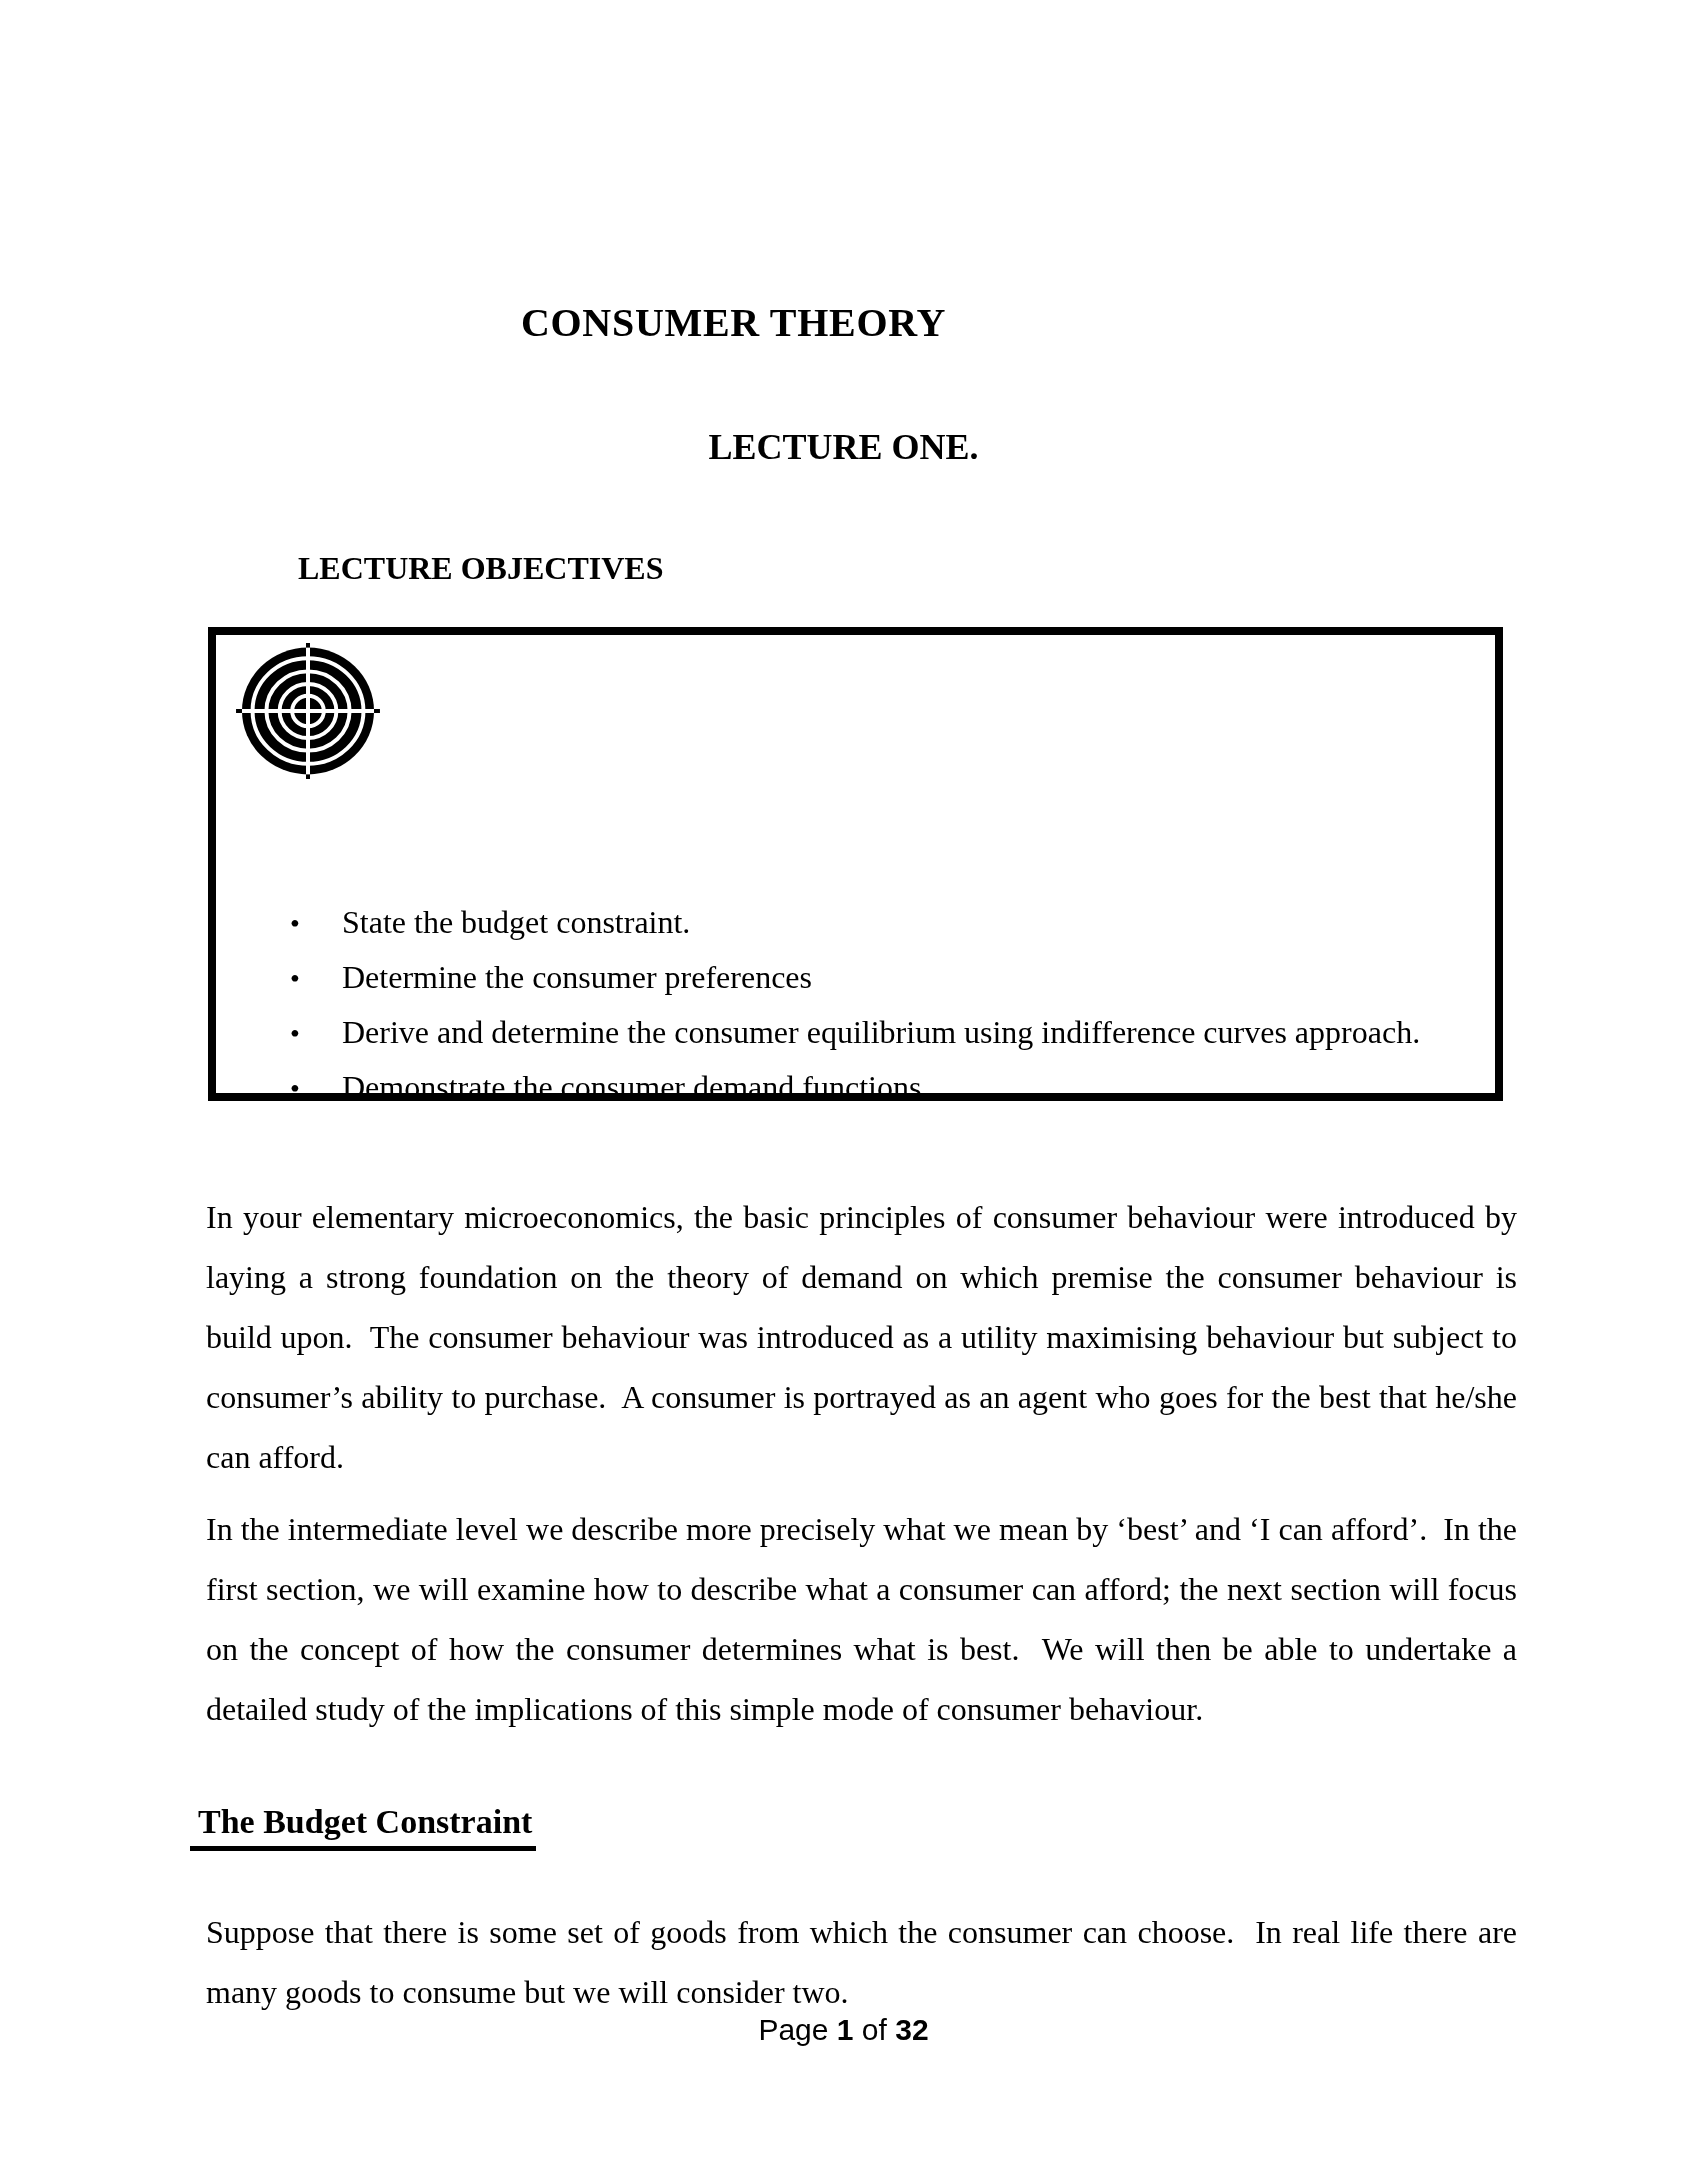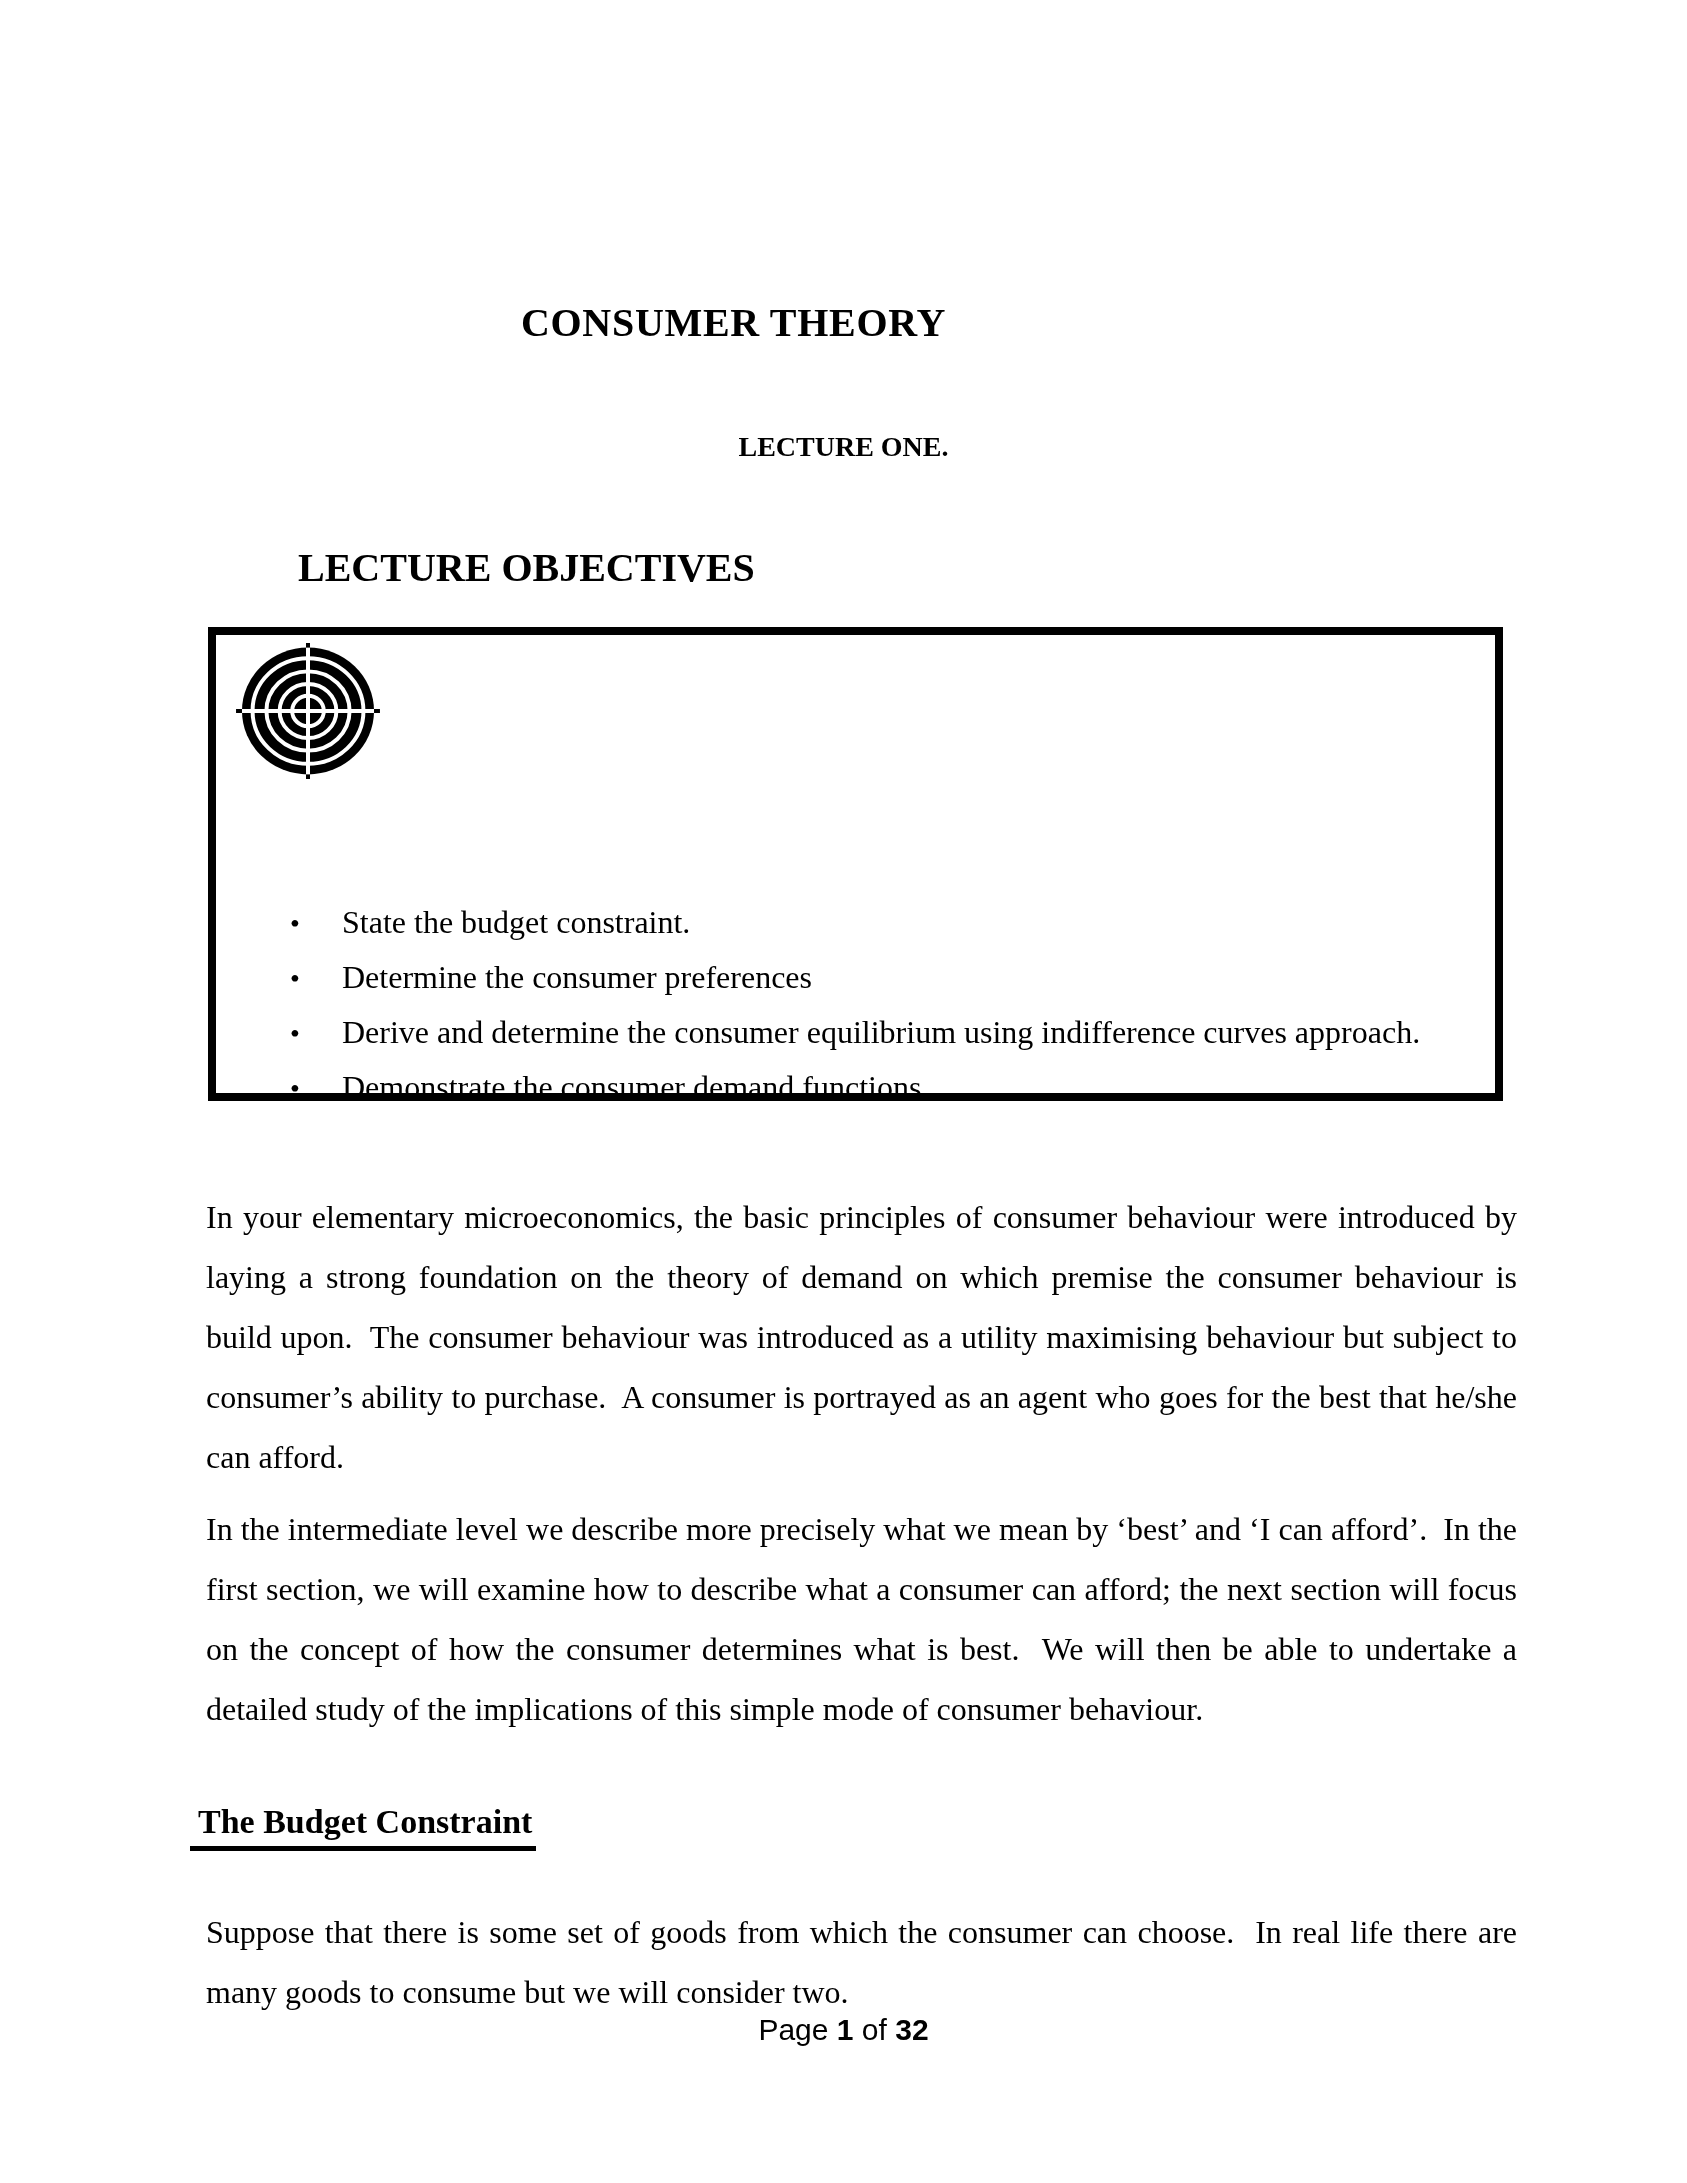--- a/index.html
+++ b/index.html
@@ -14,25 +14,25 @@
   }
   .doc-title{
     position:absolute;top:299px;left:0;width:1467px;
     text-align:center;
     font-size:40px;line-height:48px;font-weight:700;
     letter-spacing:0.7px;
   }
   .doc-subtitle{
     position:absolute;top:425px;left:0;width:1687px;
     text-align:center;
-    font-size:28px;line-height:44px;font-weight:700;
+    font-size:36px;line-height:44px;font-weight:700;
   }
   .section-heading{
     position:absolute;top:546px;left:298px;
-    font-size:40px;line-height:44px;font-weight:700;
+    font-size:32px;line-height:44px;font-weight:700;
   }
   .objectives-box{
     position:absolute;left:208px;top:627px;
     width:1295px;height:474px;
     border:8px solid #000000;
     box-sizing:border-box;
   }
   .target-icon{
     position:absolute;left:20px;top:8px;
     width:144px;height:136px;

